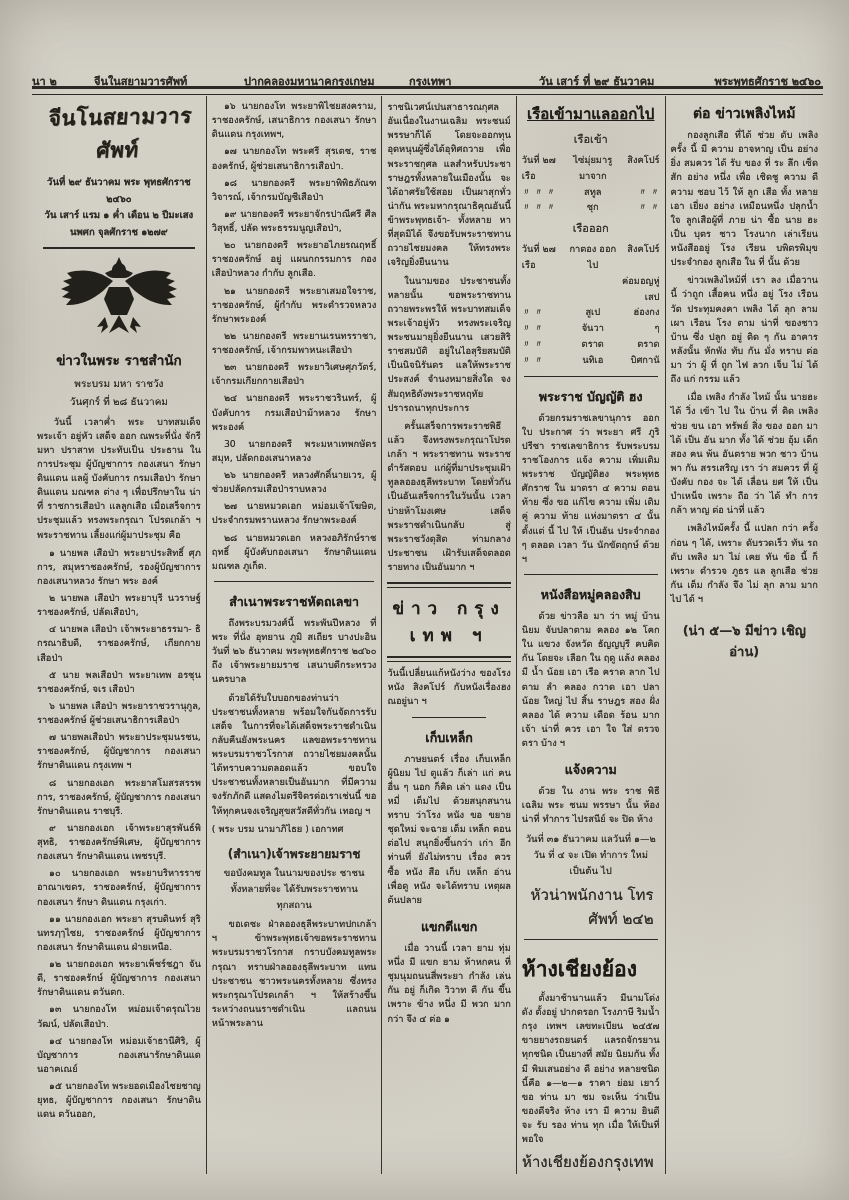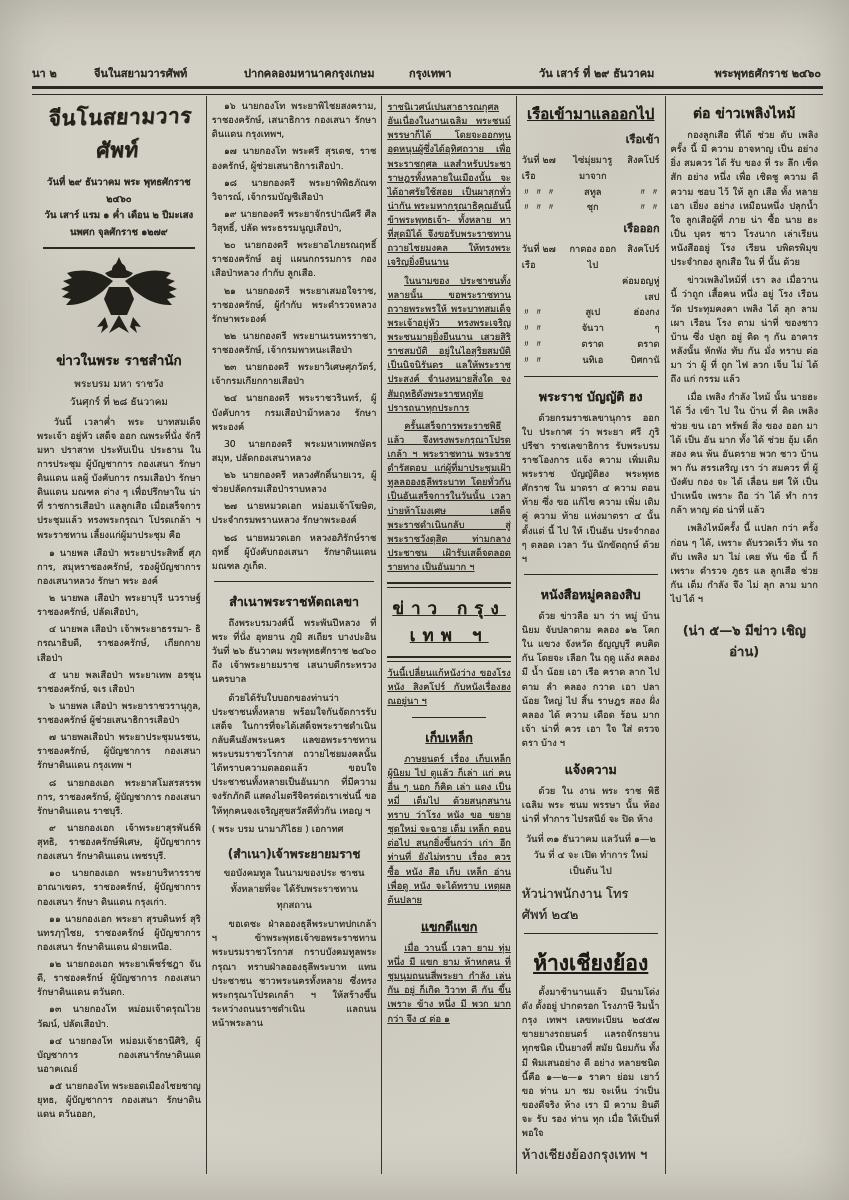--- a/index.html
+++ b/index.html
@@ -12,39 +12,39 @@
       radial-gradient(ellipse 280px 220px at 55% 42%, rgba(122,112,92,.14), transparent 70%),
       radial-gradient(ellipse 220px 280px at 84% 66%, rgba(122,112,92,.11), transparent 70%),
       radial-gradient(ellipse 320px 200px at 38% 84%, rgba(122,112,92,.09), transparent 70%),
       radial-gradient(ellipse 160px 120px at 70% 12%, rgba(122,112,92,.10), transparent 70%),
       #d3d0c6;
     box-shadow:inset 0 0 60px rgba(90,84,70,.35);
   }
   .inked{text-shadow:0 0 .5px rgba(40,38,32,.65);}
   
   .topbar{
-    position:absolute;left:32px;right:28px;top:64px;
+    position:absolute;left:32px;right:28px;top:72px;
     display:flex;align-items:baseline;gap:0;
     font-size:11px;font-weight:bold;white-space:nowrap;
   }
   .topbar span{display:inline-block;}
   .tb1{width:62px;} .tb2{width:150px;} .tb3{width:165px;} .tb4{width:130px;}
   .tb5{width:170px;text-align:left;} .tb6{flex:1;text-align:right;}
   .toprule{
     position:absolute;left:32px;right:26px;top:86px;height:5px;
     border-top:3px solid #2b2923;border-bottom:1px solid #2b2923;
   }
   
   .cols{
     position:absolute;left:32px;right:26px;top:96px;height:1078px;
     display:flex;overflow:hidden;
   }
   .col{overflow:hidden;padding:0 5px;box-sizing:border-box;}
   .col:not(:last-child){border-right:1.5px solid #35332c;}
-  .c1{width:22.1%;} .c2{width:22.2%;} .c3{width:17.0%;text-decoration:underline;} .c4{width:18.8%;} .c5{width:19.9%;}
+  .c1{width:22.1%;} .c2{width:22.2%;} .c3{width:17.0%;} .c4{width:18.8%;} .c5{width:19.9%;}
   
   .mast-title{
     font-size:21px;font-weight:bold;letter-spacing:.5px;transform:rotate(-1.2deg) skewX(-6deg);
     text-align:center;margin:4px 0 8px;color:#232119;
     text-shadow:.6px .6px 0 rgba(35,33,25,.55);
   }
   .mast-line{font-size:9.5px;text-align:center;line-height:1.75;font-weight:bold;}
   .mast-rule{border-top:2px solid #2b2923;margin:6px 6px 4px;}
   .garuda{width:120px;margin:6px auto 2px;display:block;}
   .garuda svg{display:block;width:100%;height:auto;fill:#22201a;}
@@ -54,28 +54,28 @@
   p.body{font-size:9.3px;line-height:1.52;text-align:justify;margin:4px 0;}
   p.indent{text-indent:1.8em;}
   p.item{margin:3px 0;text-indent:1.3em;}
   
   .banner-rules{border-top:2.5px solid #2b2923;border-bottom:1px solid #2b2923;height:3px;margin:8px 0 0;}
   .banner{font-size:17px;font-weight:bold;text-align:center;letter-spacing:7px;margin:6px 0;color:#1f1d17;}
   .shortrule{width:60%;margin:8px auto;border-top:1.5px solid #2b2923;}
   .fullrule{border-top:1.5px solid #2b2923;margin:8px 2px;}
   
   h2.ship{font-size:15px;text-align:center;font-weight:bold;margin:6px 0 2px;color:#1f1d17;text-decoration:underline;}
-  h4.shipsub{font-size:11px;text-align:right;margin:4px 0;font-weight:bold;}
+  h4.shipsub{font-size:11px;text-align:center;margin:4px 0;font-weight:normal;}
   .srow{display:flex;font-size:9.3px;line-height:1.7;}
   .srow span:nth-child(1){width:33%;}
   .srow span:nth-child(2){width:37%;text-align:center;}
   .srow span:nth-child(3){width:30%;text-align:right;}
-  .sig{font-size:13px;margin:4px 6px 2px 0;}
+  .sig{font-size:15px;text-align:right;margin:4px 6px 2px 0;}
   .cent{font-size:9.5px;text-align:center;line-height:1.7;}
-  h2.shop{font-size:21px;font-weight:bold;text-align:center;margin:12px 0 6px;color:#1c1a15;text-decoration:underline;}
+  h2.shop{font-size:21px;font-weight:bold;text-align:left;margin:12px 0 6px;color:#1c1a15;}
   h3.copy{font-size:12px;font-weight:bold;text-align:center;margin:8px 0 2px;}
   .pagenote{font-size:13px;font-weight:bold;text-align:center;margin-top:14px;}
   .fireh{font-size:14px;font-weight:bold;text-align:center;margin:6px 0 4px;color:#1f1d17;}
 </style>
 </head>
 <body>
 
 <div class="sheet">
 
   <div class="topbar inked">

